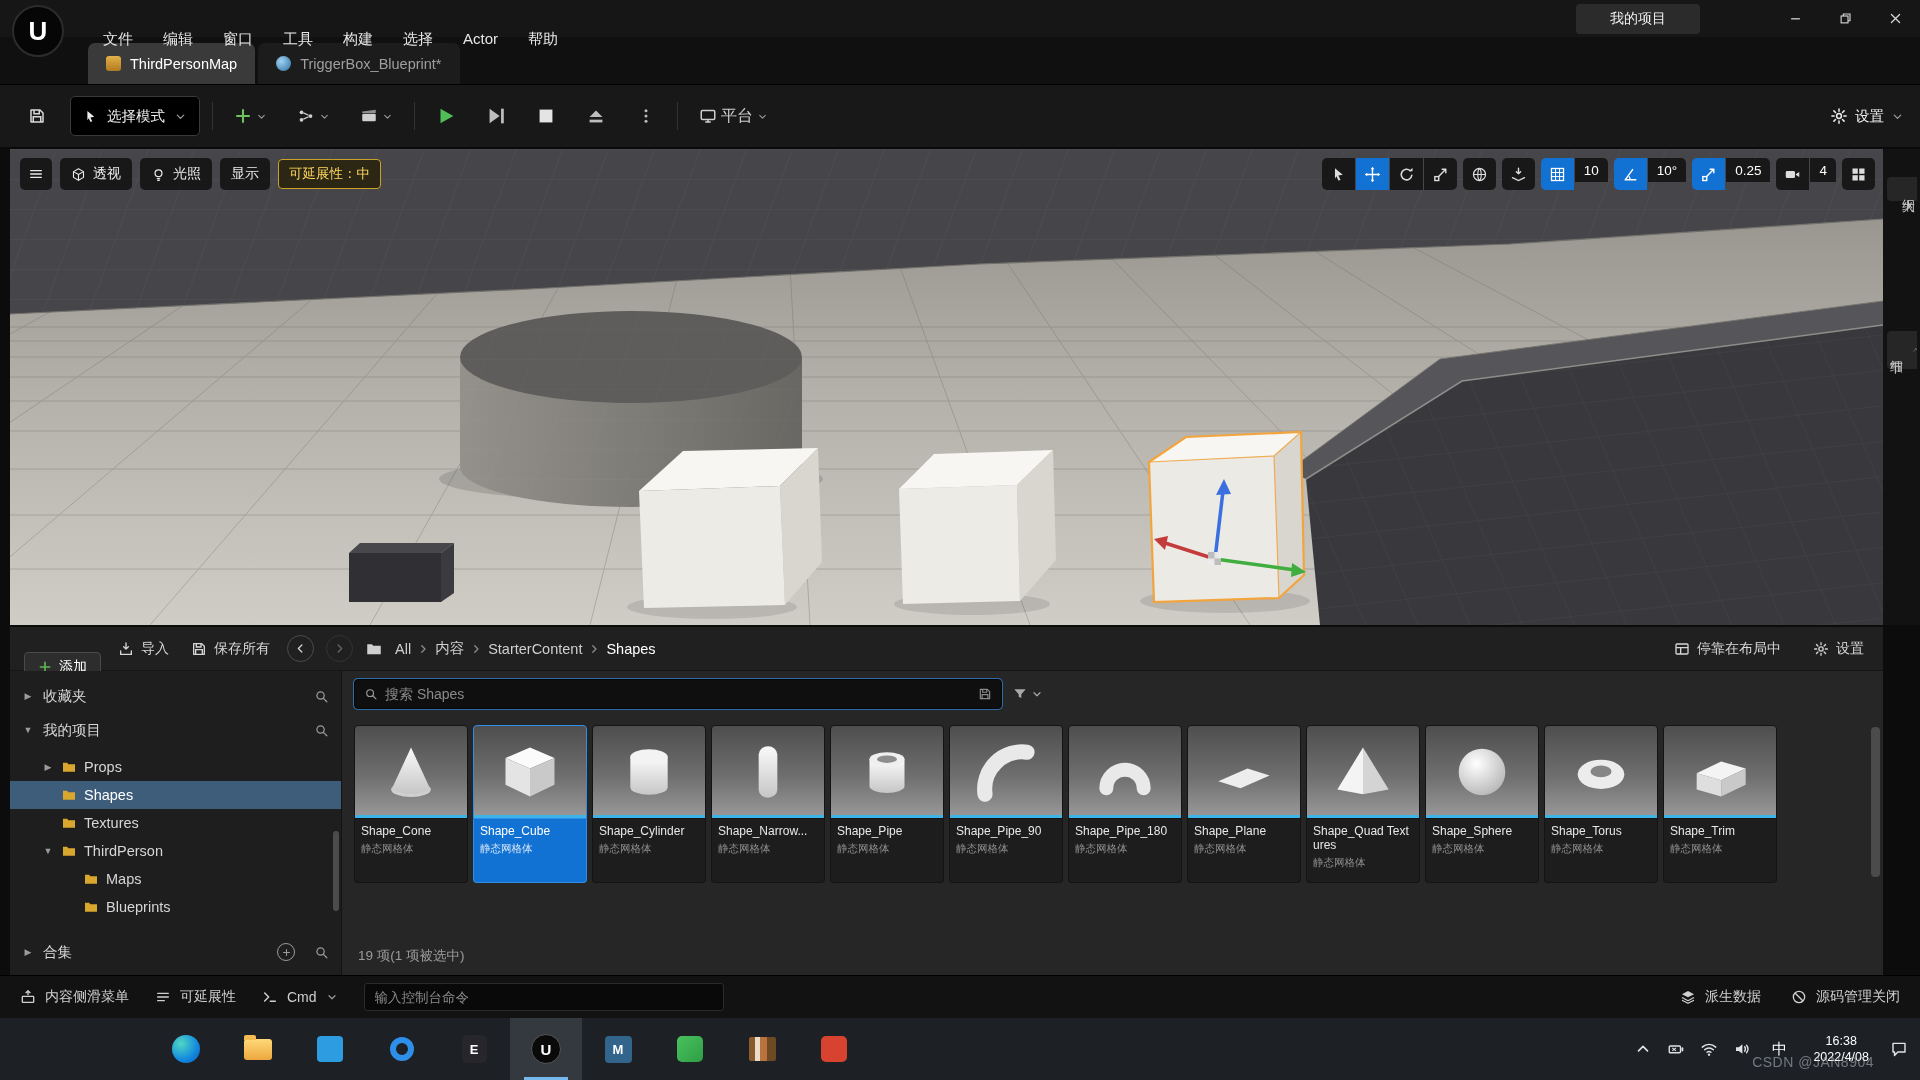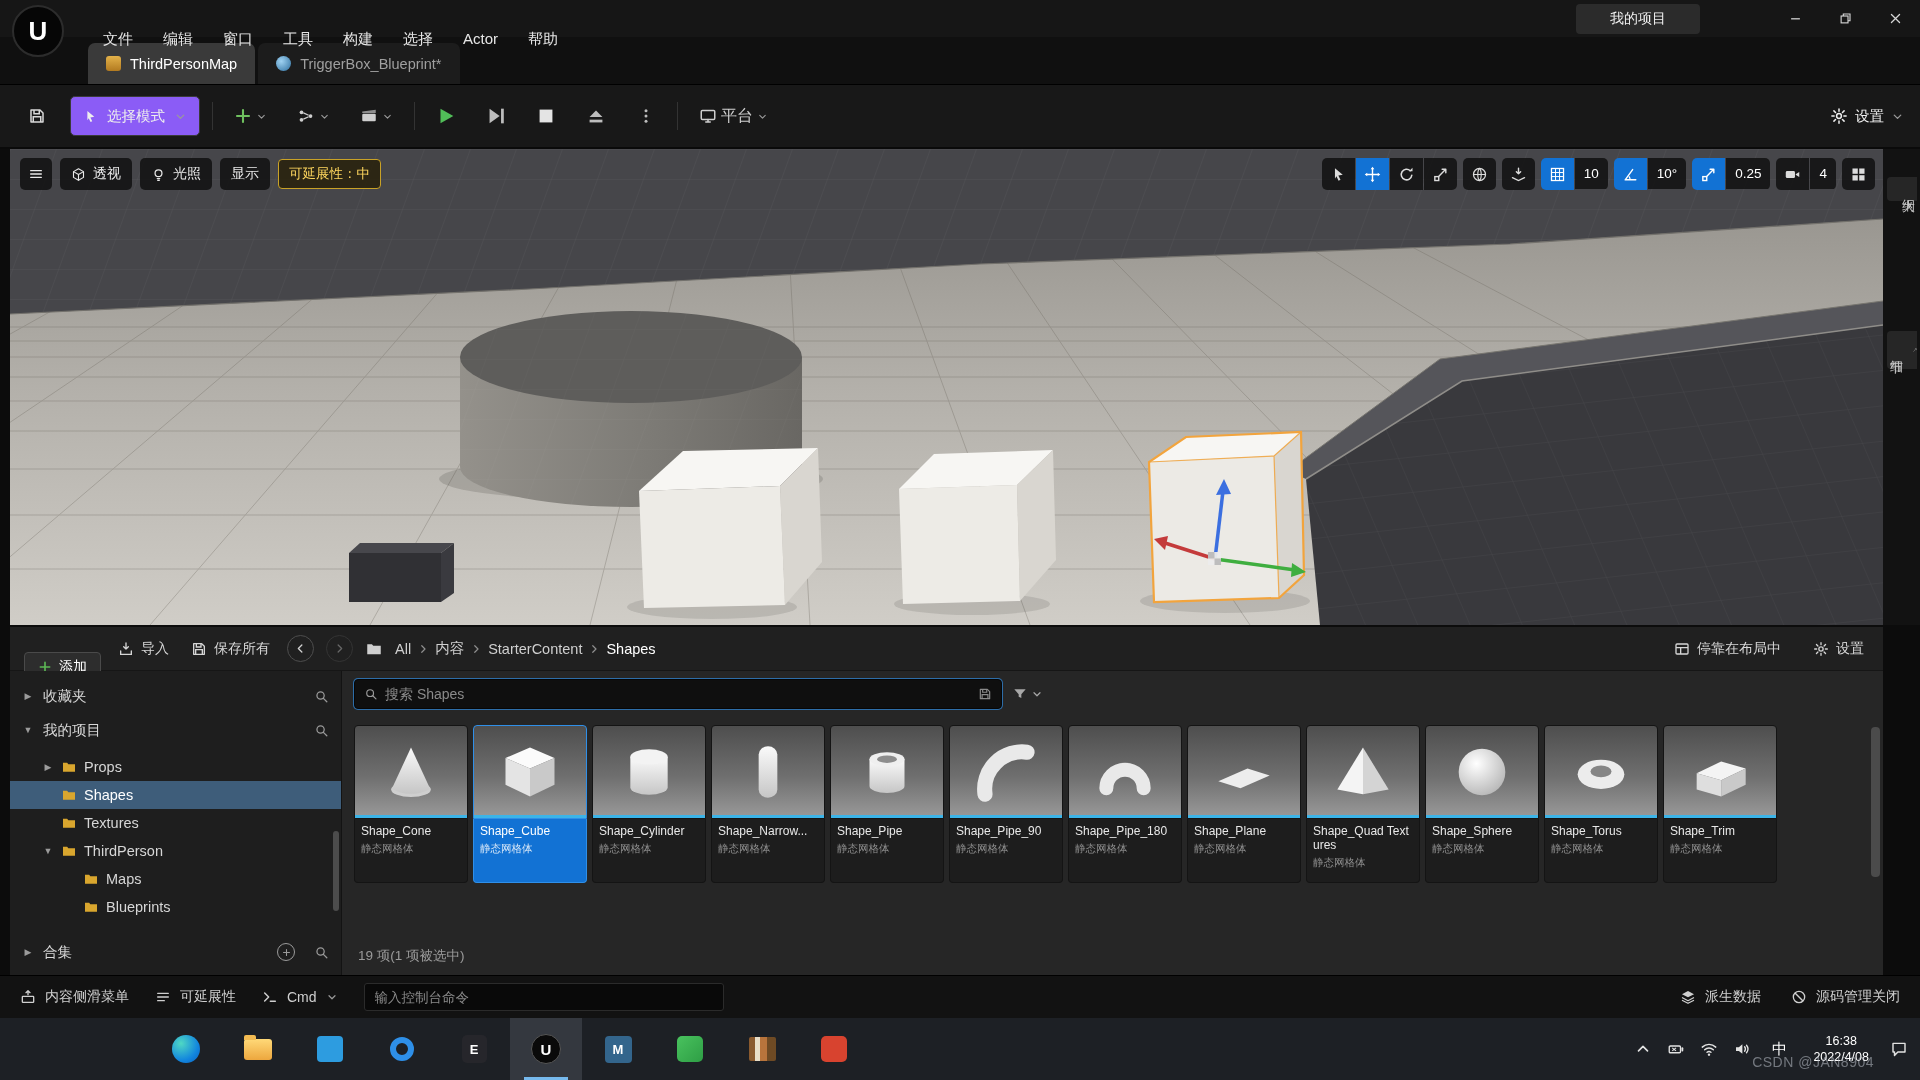--- a/index.html
+++ b/index.html
@@ -20,42 +20,42 @@
   #tabbar{height:47px;background:#101010;display:flex;align-items:flex-end;padding-left:88px;gap:3px;}
   .tab{height:41px;display:flex;align-items:center;gap:9px;padding:0 18px;border-radius:7px 7px 0 0;font-size:14.5px;color:#9f9f9f;background:#1c1c1c;}
   .tab.active{background:#3a3a3a;color:#fff;}
   .tab-ic{width:15px;height:15px;border-radius:3px;flex:0 0 auto;}
   .tab-ic-level{background:linear-gradient(180deg,#e3b24a,#b27a20);}
   .tab-ic-blueprint{background:radial-gradient(circle at 35% 35%,#9fd2f2,#2e6f9f);border-radius:50%;}
   
   #maintoolbar{height:65px;background:#181818;display:flex;align-items:center;padding:0 16px;gap:12px;border-top:1px solid #000;border-bottom:2px solid #0a0a0a;}
   .tool-ic{width:18px;height:18px;}
   .icon-btn{width:42px;height:42px;display:flex;align-items:center;justify-content:center;color:#d8d8d8;border-radius:4px;}
-  .seg{display:flex;align-items:center;background:#8b5cf6;border:1px solid #3a3a3a;border-radius:5px;height:40px;padding:0 12px;gap:9px;font-size:14.5px;color:#eee;}
+  .seg{display:flex;align-items:center;background:#000000;border:1px solid #3a3a3a;border-radius:5px;height:40px;padding:0 12px;gap:9px;font-size:14.5px;color:#eee;}
   .chev{width:13px;height:13px;color:#9a9a9a;}
   .vdiv{width:1px;height:28px;background:#333;}
   .tg-btn{display:flex;align-items:center;gap:4px;padding:0 9px;height:40px;color:#cfcfcf;}
   .tg-btn .chev{width:11px;height:11px;}
   .play-ic{width:22px;height:22px;}
   .pc-btn{width:38px;height:40px;display:flex;align-items:center;justify-content:center;}
   .right-settings{margin-left:auto;display:flex;align-items:center;gap:7px;font-size:14.5px;color:#eee;}
   
   #viewport{position:absolute;left:10px;top:149px;width:1873px;height:476px;overflow:hidden;background:#0f172a;}
   .scene{position:absolute;inset:0;width:100%;height:100%;}
   .vp-top{position:absolute;left:10px;top:9px;right:8px;display:flex;align-items:center;gap:8px;z-index:3;}
   .vp-btn{height:32px;background:rgba(16,16,16,0.85);border-radius:5px;display:flex;align-items:center;gap:7px;padding:0 11px;font-size:14px;color:#e8e8e8;}
   .vp-burger{width:32px;justify-content:center;padding:0;}
   .vp-badge{height:30px;border:1px solid #c9a227;color:#ffd75e;background:rgba(38,30,6,0.8);border-radius:4px;padding:0 10px;font-size:13.5px;display:flex;align-items:center;}
   .vp-right{margin-left:auto;display:flex;align-items:center;gap:6px;}
   .vp-seg{display:flex;gap:1px;border-radius:5px;overflow:hidden;}
   .vp-tool{width:33px;height:32px;background:rgba(16,16,16,0.85);display:flex;align-items:center;justify-content:center;color:#dcdcdc;}
   .vp-tool svg{width:17px;height:17px;}
   .vp-tool.active,.vp-tool.blue{background:#1272d4;color:#fff;}
   .vp-pair{display:flex;gap:1px;border-radius:5px;overflow:hidden;}
-  .vp-chip{height:31px;background:rgba(16,16,16,0.85);color:#fff;font-size:13.5px;display:flex;align-items:center;padding:0 9px;}
+  .vp-chip{height:24px;background:rgba(16,16,16,0.85);color:#fff;font-size:13.5px;display:flex;align-items:center;padding:0 9px;}
   
   #right-rail{position:absolute;left:1883px;top:149px;width:37px;height:476px;background:#121212;}
   .rail-tab{writing-mode:vertical-rl;background:#262626;border-radius:4px 0 0 4px;color:#c8c8c8;font-size:13px;padding:12px 0;display:flex;flex-direction:column;align-items:center;gap:8px;width:30px;margin-left:4px;}
   .rail-tab svg{width:14px;height:14px;}
   .rail-1{margin-top:28px;}
   .rail-2{margin-top:130px;}
   
   #cb{position:absolute;left:10px;top:627px;width:1873px;height:348px;background:#262626;display:flex;flex-direction:column;}
   .cb-toolbar{height:44px;display:flex;align-items:center;padding:0 14px;gap:12px;background:#202020;border-bottom:1px solid #161616;flex:0 0 auto;}
   .add-btn{display:flex;align-items:center;gap:7px;background:#2d2d2d;border:1px solid #4a4a4a;border-radius:4px;height:30px;padding:0 13px;font-size:14px;color:#fff;margin-top:36px;}

